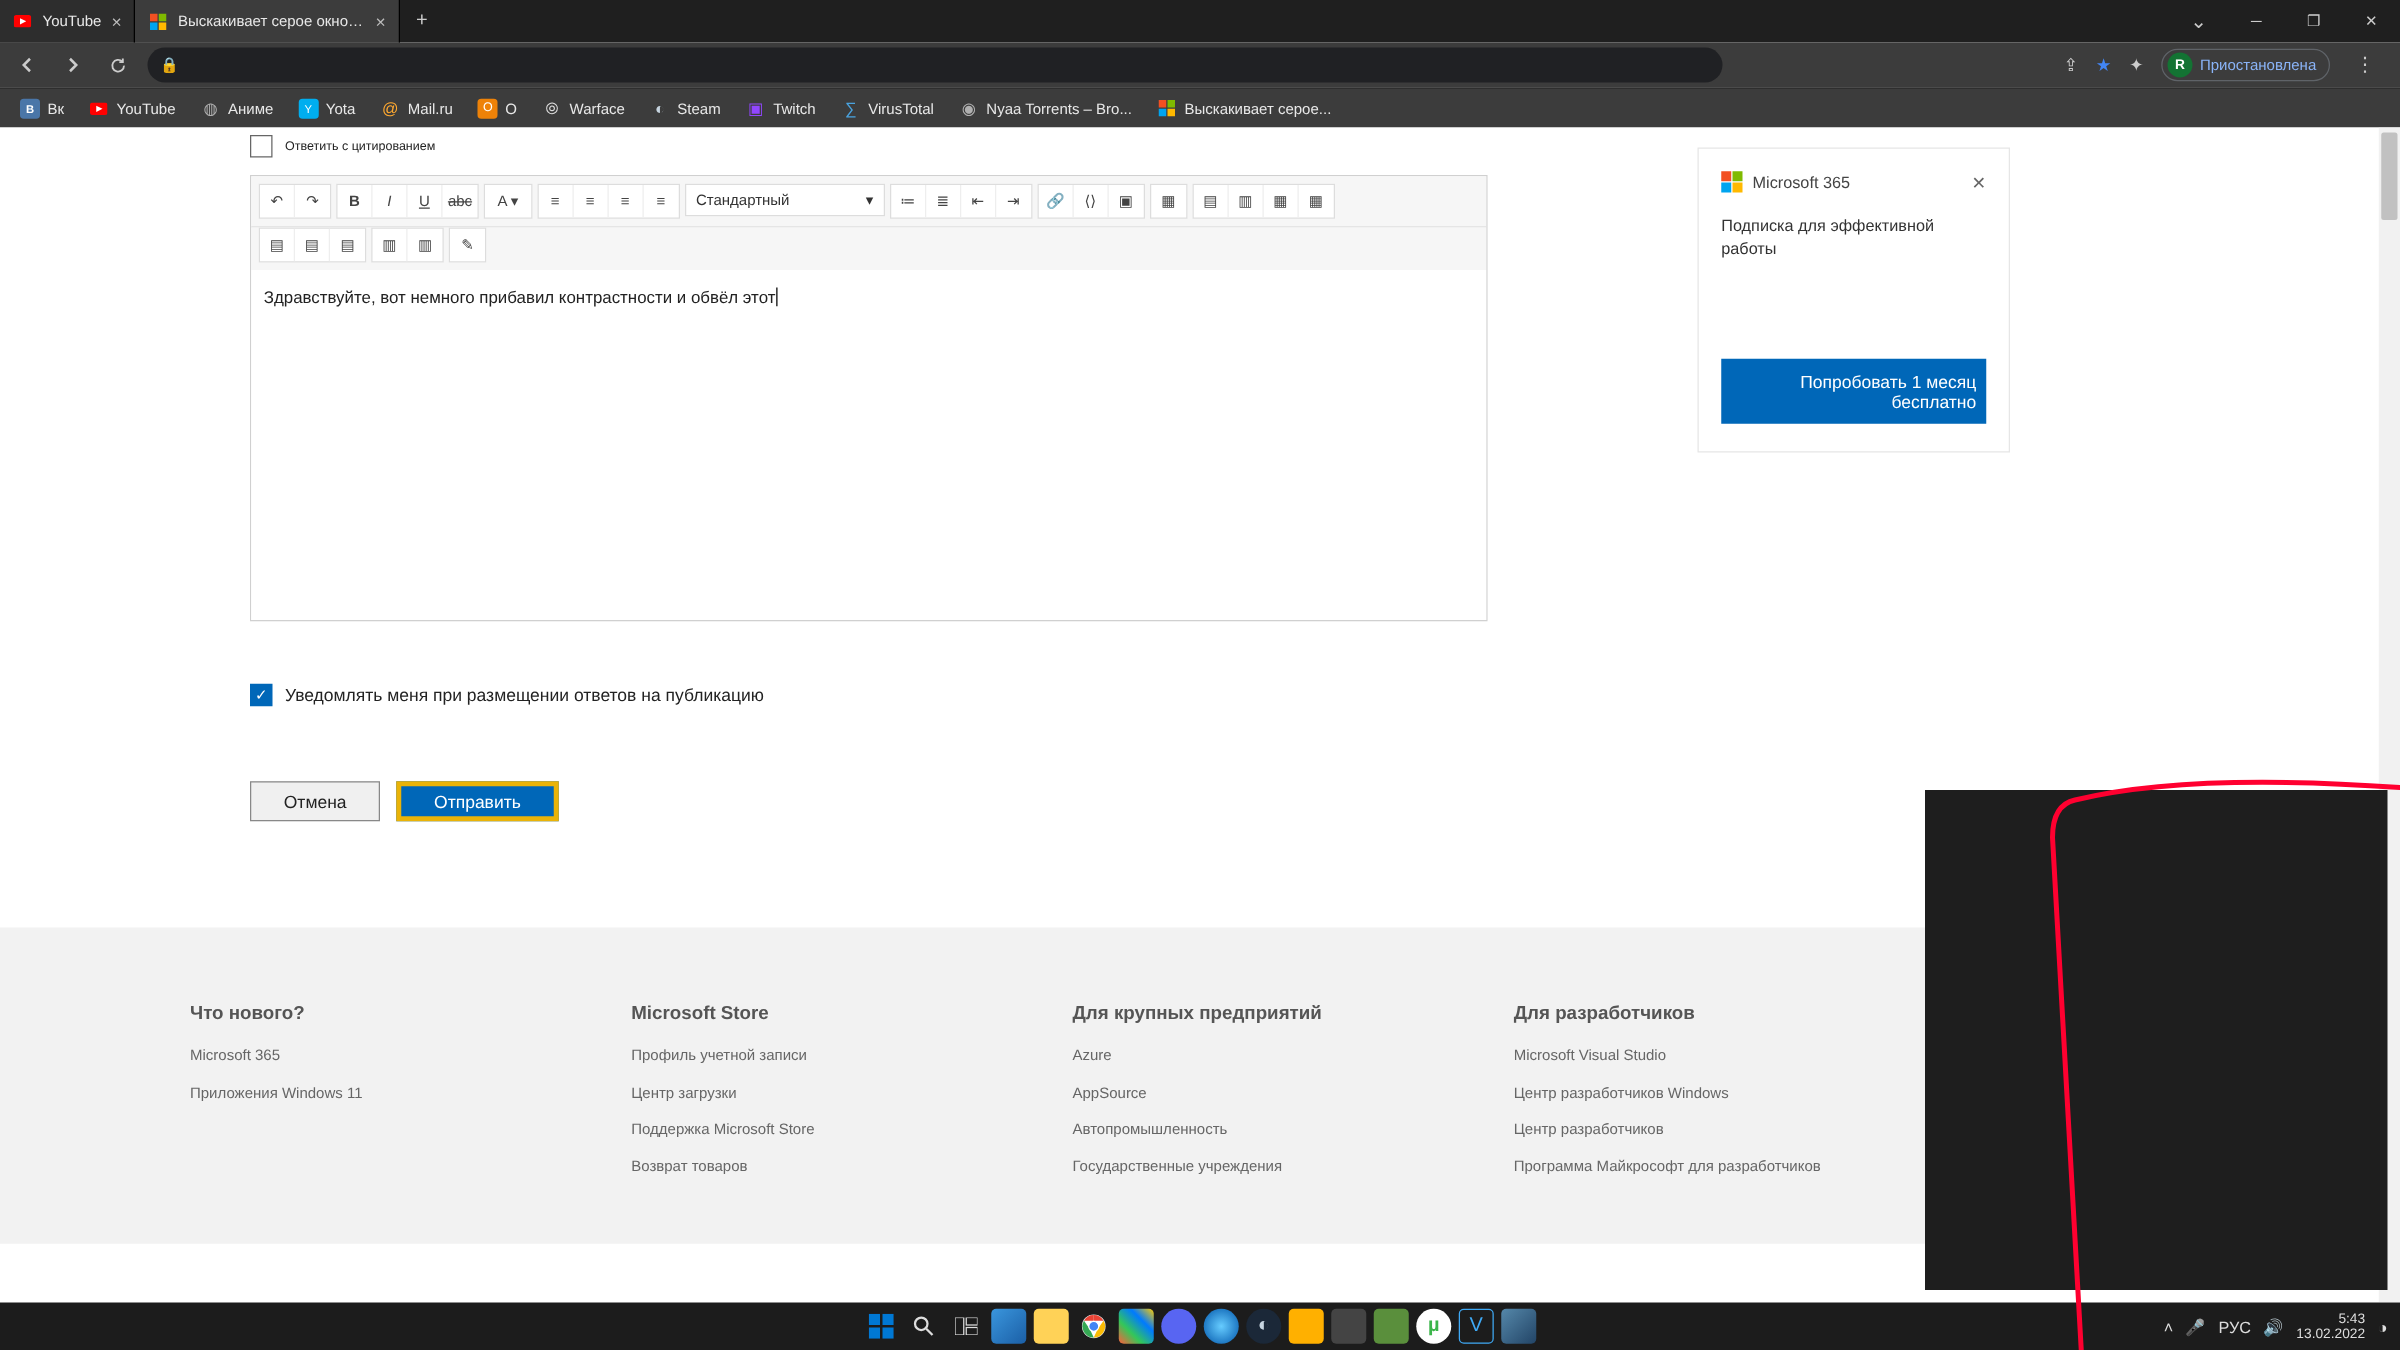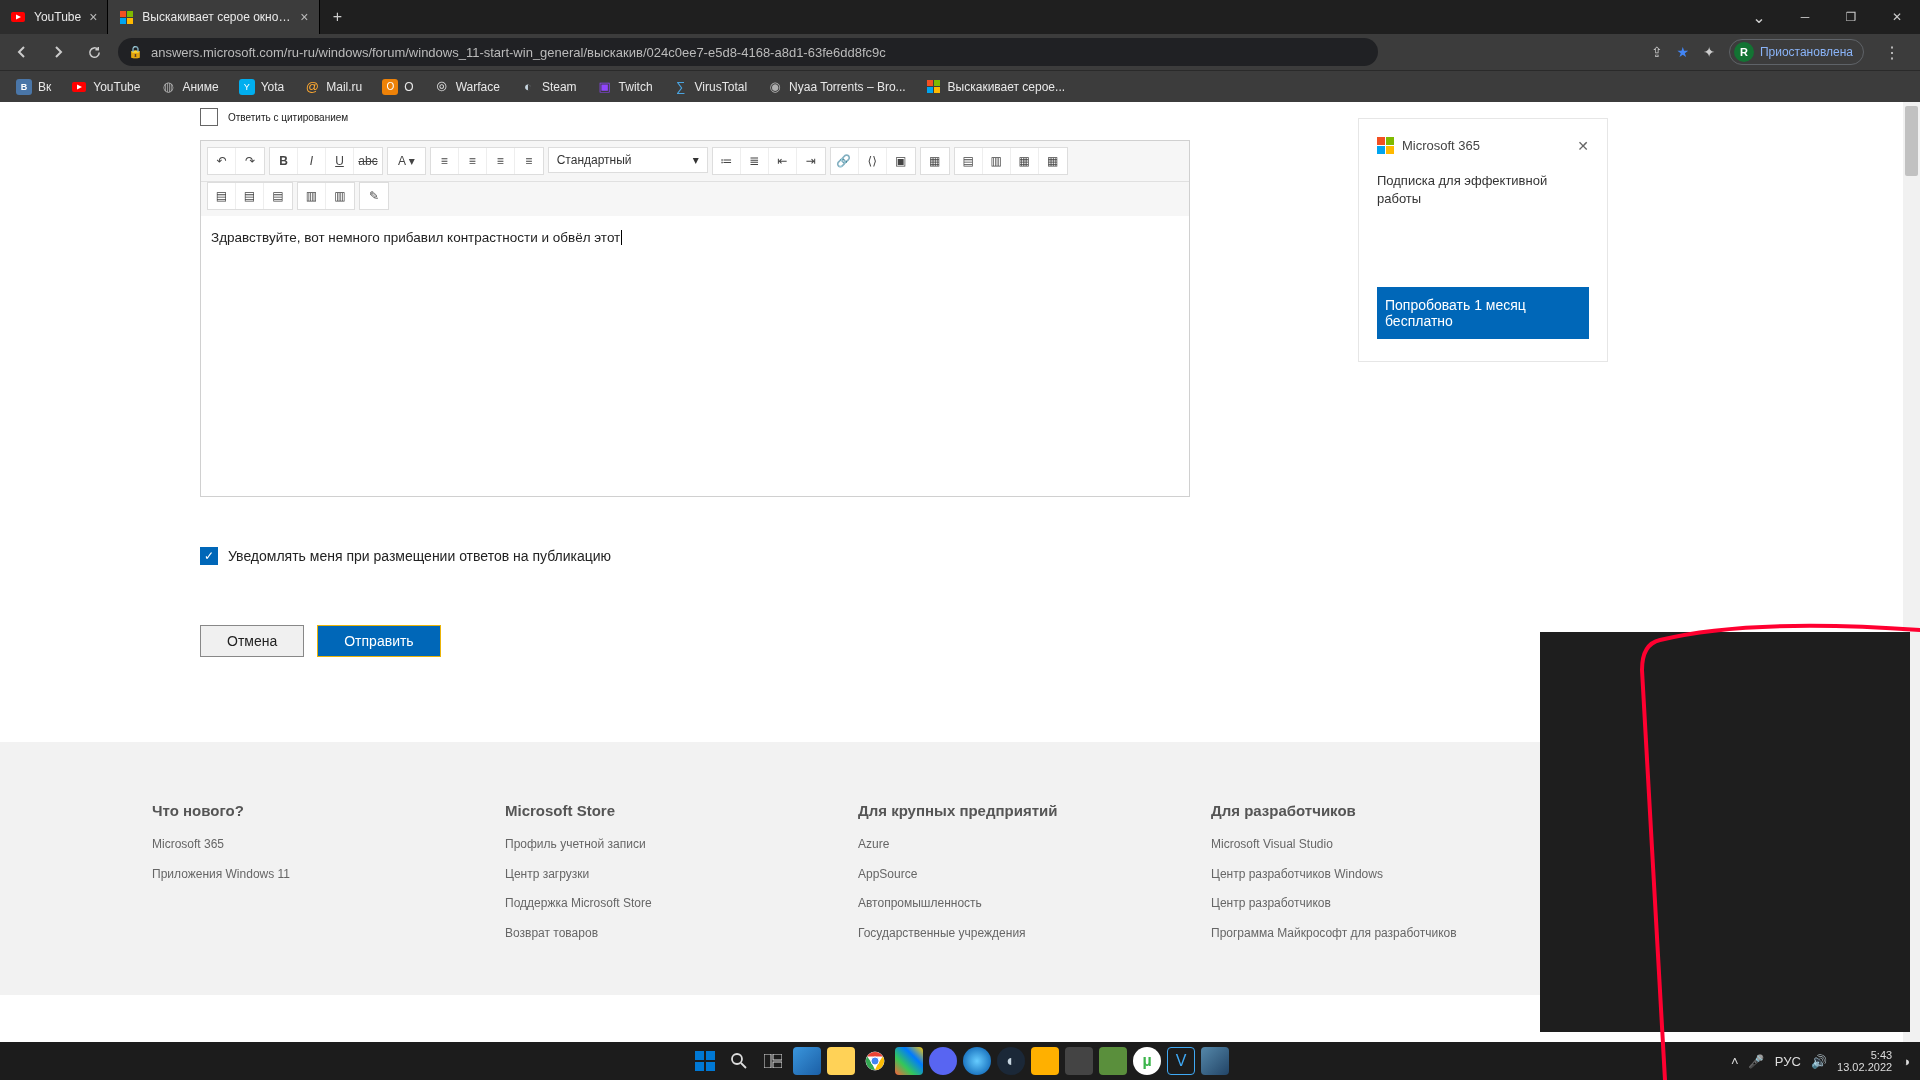--- a/index.html
+++ b/index.html
@@ -54,34 +54,34 @@
 .toolbar-row2{display:flex;gap:4px;padding:0 6px 6px;background:#f6f6f6;}
 .editor-content{min-height:280px;padding:14px 10px;font-size:13.5px;color:#222;background:#fff;}
 .cursor{display:inline-block;width:1px;height:15px;background:#000;vertical-align:text-bottom;margin-left:1px;}
 
 .notify-row{display:flex;align-items:center;gap:10px;margin-top:50px;font-size:14px;color:#222;}
 .notify-row .chk2{width:18px;height:18px;background:#0067b8;color:#fff;display:flex;align-items:center;justify-content:center;font-size:12px;}
 
 .btn-row{display:flex;gap:13px;margin-top:60px;}
 .btn{height:32px;padding:0 26px;font-size:14px;display:flex;align-items:center;justify-content:center;}
 .btn.cancel{background:#f0f0f0;border:1px solid #888;color:#222;}
-.btn.submit{background:#0067b8;color:#fff;border:1px solid #eab308;}
+.btn.submit{background:#0067b8;color:#fff;border:4px solid #eab308;}
 
 
 .ad-card{position:absolute; left:1358px; top:16px; width:250px; border:1px solid #e6e6e6; padding:18px 18px 22px; background:#fff;}
 .ad-head{display:flex;align-items:center;justify-content:space-between;margin-bottom:18px;}
 .ms-logo-sq{display:inline-grid;grid-template-columns:8px 8px;grid-template-rows:8px 8px;gap:1px;}
 .ms-logo-sq span:nth-child(1){background:#f25022;}
 .ms-logo-sq span:nth-child(2){background:#7fba00;}
 .ms-logo-sq span:nth-child(3){background:#00a4ef;}
 .ms-logo-sq span:nth-child(4){background:#ffb900;}
 .ad-brand{font-size:13px;color:#444;display:flex;align-items:center;gap:8px;}
 .ad-close{color:#666;font-size:14px;}
 .ad-title{font-size:13px;color:#333;line-height:1.35;margin-bottom:80px;}
-.ad-btn{background:#0067b8;color:#fff;text-align:left;padding:10px 8px;font-size:14px;}
+.ad-btn{background:#0067b8;color:#fff;text-align:right;padding:10px 8px;font-size:14px;}
 
 
 .ms-footer{position:absolute;left:0;right:3px;top:640px;background:#f2f2f2;padding:60px 40px 40px 152px;display:flex;gap:40px;}
 .fcol{flex:1;min-width:0;}
 .fcol h4{font-size:15px;color:#555;font-weight:600;margin-bottom:18px;}
 .fcol a{display:block;font-size:12px;color:#666;text-decoration:none;margin-bottom:14px;line-height:1.3;}
 
 
 .dark-popup{position:absolute;right:10px;bottom:48px;width:370px;height:400px;background:#1e1e1e;z-index:50;}
 .red-circle{position:absolute;z-index:51;pointer-events:none;}
@@ -143,21 +143,20 @@
       </svg>
     </div>
   <div class="nav-btn">
       <svg width="15" height="15" viewBox="0 0 16 16">
         <path d="M13 8a5 5 0 1 1-1.5-3.5" stroke="#ccc" stroke-width="1.6" fill="none"></path>
         <path d="M12 2v3h-3" stroke="#ccc" stroke-width="1.6" fill="none"></path>
       </svg>
     </div>
   <div class="addr-box">
     <span class="lock">🔒</span>
-    <span class="addr-text">answers.microsoft.com/ru-ru/windows/forum/windows_11-start-win_general/выскакив/024c0ee7-e5d8-4168-a8d1-63fe6dd8fc9c</span>
   </div>
   <div class="addr-right">
     <span class="icon">⇪</span>
     <span class="icon" style="color:#4285f4;">★</span>
     <span class="icon">✦</span>
     <div class="profile-pill">
       <span class="avatar-dot">R</span>
       <span>Приостановлена</span>
     </div>
     <span class="menu-dots">⋮</span>

